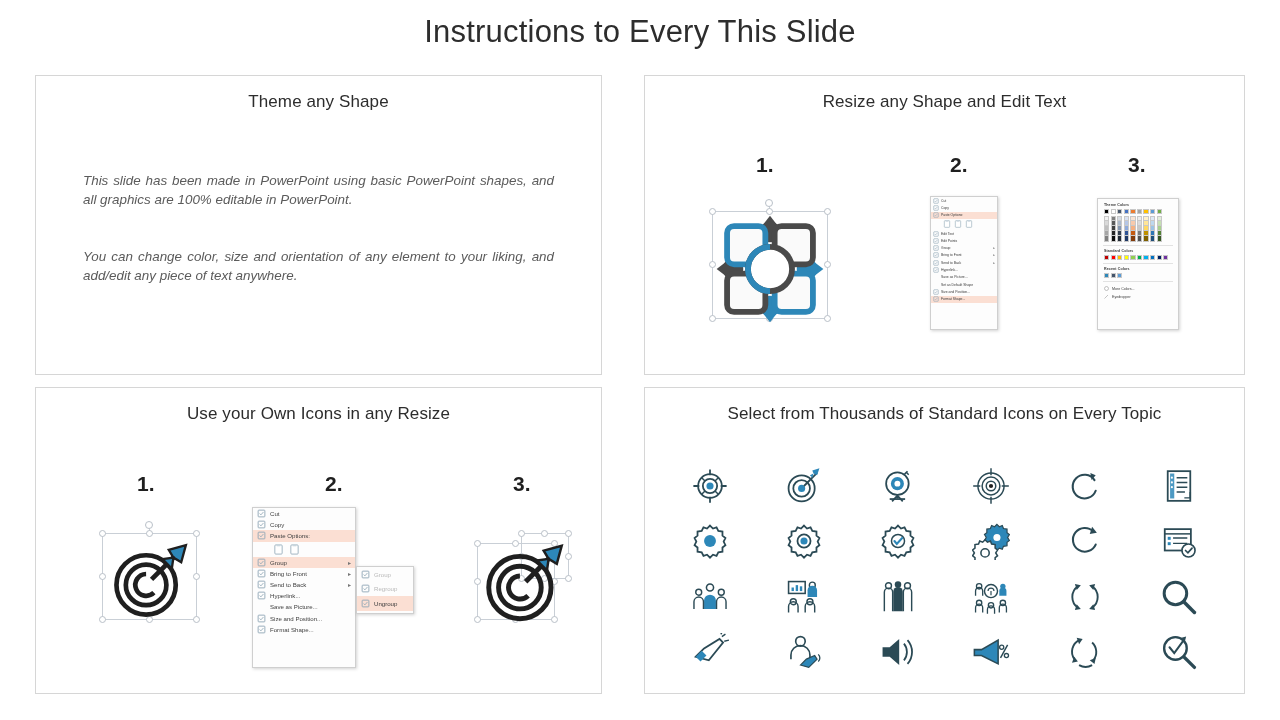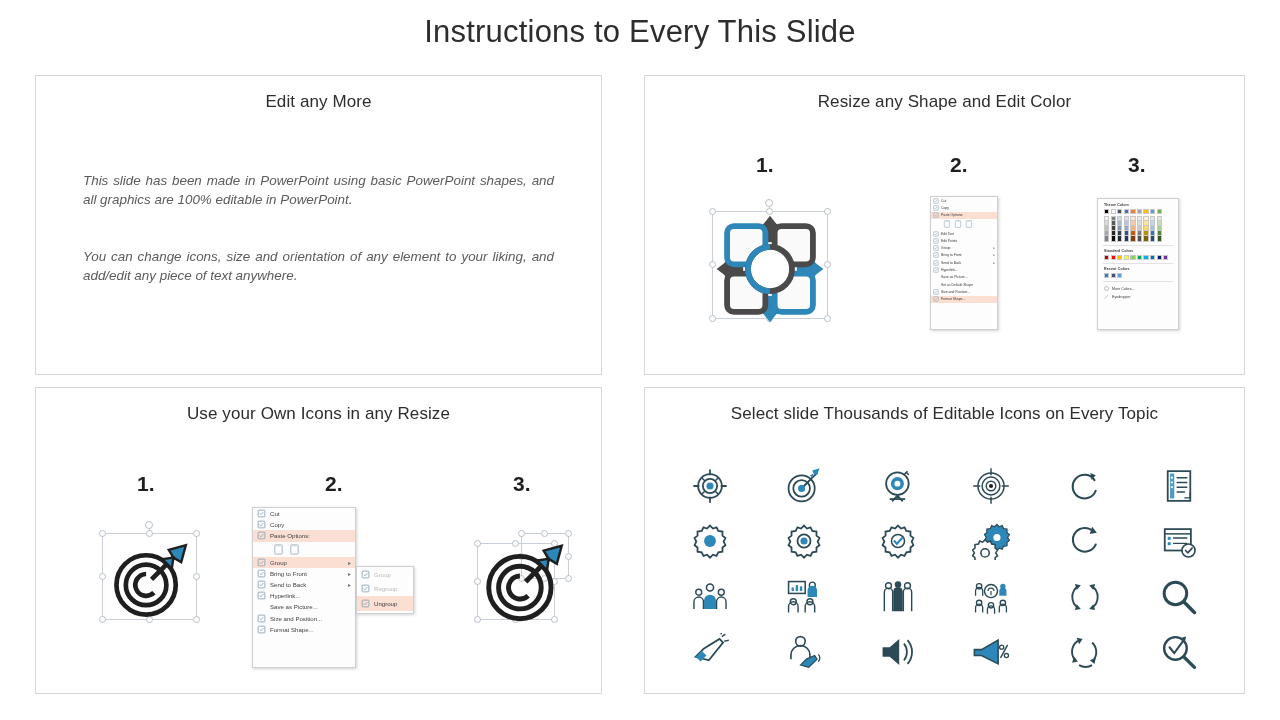--- a/index.html
+++ b/index.html
@@ -120,27 +120,27 @@
   .grid-cell{display:flex;align-items:center;justify-content:center;}
 </style>
 </head>
 <body>
 
 <div class="slide">
 
   <div class="slide-title">Instructions to Every This Slide</div>
 
   <div class="panel" id="panel-tl">
-    <div class="panel-head">Edit any More</div>
+    <div class="panel-head">Theme any Shape</div>
     <div class="body-copy" id="copy-1">This slide has been made in PowerPoint using basic PowerPoint shapes, and all graphics are 100% editable in PowerPoint.</div>
-    <div class="body-copy" id="copy-2">You can change icons, size and orientation of any element to your liking, and add/edit any piece of text anywhere.</div>
+    <div class="body-copy" id="copy-2">You can change color, size and orientation of any element to your liking, and add/edit any piece of text anywhere.</div>
   </div>
 
   <div class="panel" id="panel-tr">
-    <div class="panel-head">Resize any Shape and Edit Color</div>
+    <div class="panel-head">Resize any Shape and Edit Text</div>
   </div>
 
   <div class="step-num" style="left:756px;top:153px;">1.</div>
   <div class="step-num" style="left:950px;top:153px;">2.</div>
   <div class="step-num" style="left:1128px;top:153px;">3.</div>
 
   <div class="art" style="left:712px;top:203px;width:116px;height:116px;">
     <div class="selframe" style="left:0;top:8px;width:116px;height:108px;"></div>
     <div class="rot-stem" style="left:57px;top:0px;height:10px;"></div>
     <div class="rot-handle" style="left:53px;top:-4px;"></div>
@@ -563,21 +563,21 @@
       <circle cx="45" cy="58" r="38" fill="none" stroke="#1f1f1f" stroke-width="6"></circle>
       <circle cx="45" cy="58" r="26" fill="none" stroke="#1f1f1f" stroke-width="6"></circle>
       <path d="M45 44 a14 14 0 1 0 10 24" fill="none" stroke="#1f1f1f" stroke-width="6"></path>
       <path d="M52 51 L84 19" stroke="#1f1f1f" stroke-width="6" fill="none"></path>
       <path d="M74 13 L96 7 L90 29 L80 23 Z" fill="#2d87b8" stroke="#1f1f1f" stroke-width="3"></path>
       <path d="M66 25 L80 23 L78 37 Z" fill="#2d87b8" stroke="#1f1f1f" stroke-width="3"></path>
     </svg>
   </div>
 
   <div class="panel" id="panel-br">
-    <div class="panel-head">Select slide Thousands of Editable Icons on Every Topic</div>
+    <div class="panel-head">Select from Thousands of Standard Icons on Every Topic</div>
   </div>
 
   <div id="icon-grid">
 
     <div class="grid-cell">
         <svg width="38" height="38" viewBox="0 0 64 64">
           <circle cx="32" cy="32" r="20" fill="none" stroke="#2b4a55" stroke-width="3"></circle>
           <circle cx="32" cy="32" r="12" fill="none" stroke="#2b4a55" stroke-width="3"></circle>
           <circle cx="32" cy="32" r="6" fill="#2d87b8"></circle>
           <path d="M32 4v10M32 50v10M4 32h10M50 32h10" stroke="#2b4a55" stroke-width="3"></path>

